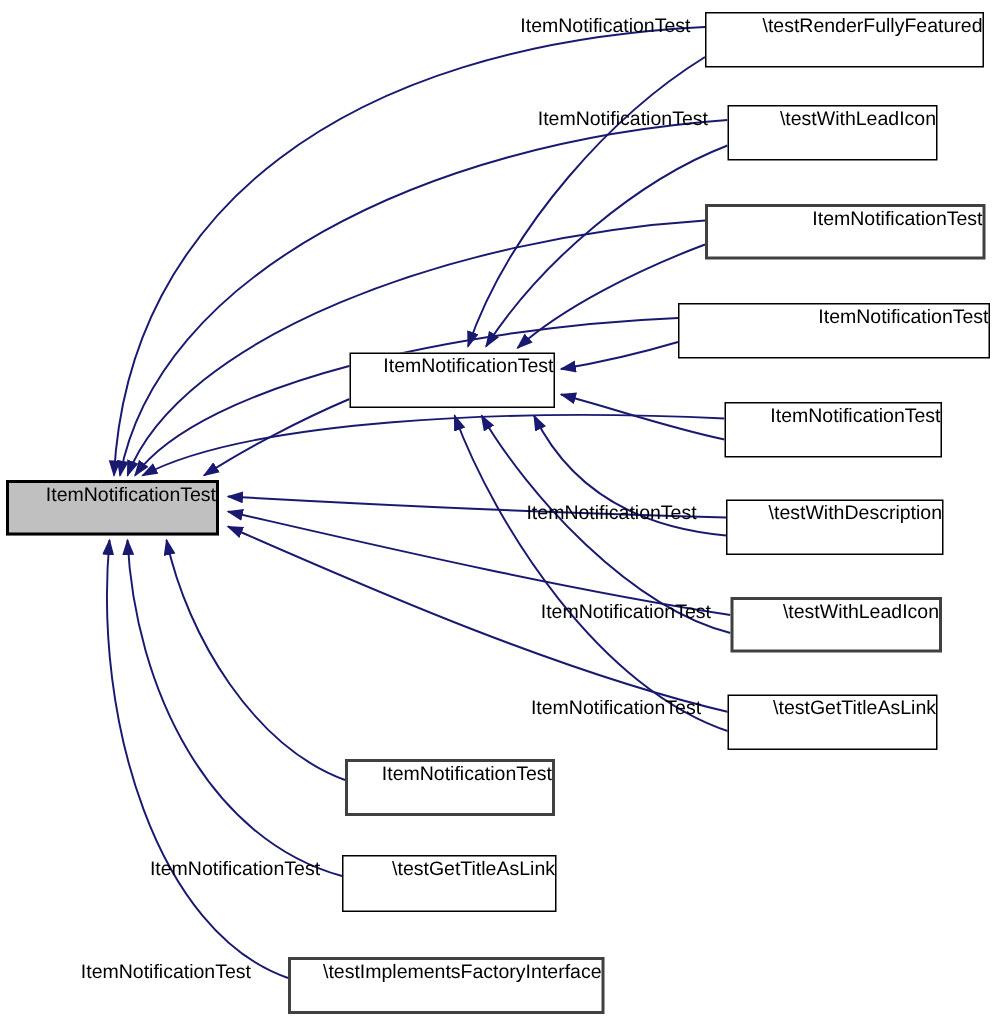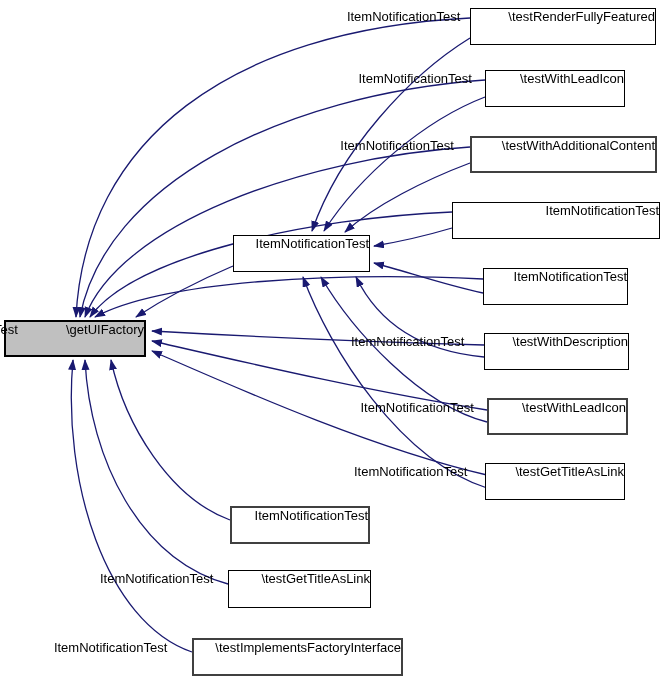--- a/index.html
+++ b/index.html
@@ -62,40 +62,38 @@
     <path class="edge" d="M484,345 C370,342 240,336 152,331" marker-end="url(#arrow)"></path>
     <path class="edge" d="M487,410 C370,392 235,360 152,341" marker-end="url(#arrow)"></path>
     <path class="edge" d="M487,475 C370,448 230,385 152,351" marker-end="url(#arrow)"></path>
     <path class="edge" d="M230,520 C170,498 125,425 111,360" marker-end="url(#arrow)"></path>
     <path class="edge" d="M228,584 C140,560 90,460 85,360" marker-end="url(#arrow)"></path>
     <path class="edge" d="M192,652 C105,622 62,480 73,360" marker-end="url(#arrow)"></path>
   </svg>
 
   <div class="node node--current" style="left:4px;top:320px;width:142px;height:37px;">
     <span>ItemNotificationTest</span>
-    <span>\getUIFactory</span>
   </div>
 
   <div class="node" style="left:233px;top:235px;width:137px;height:37px;">
     <span>ItemNotificationTest</span>
   </div>
 
   <div class="node" style="left:470px;top:8px;width:186px;height:37px;">
     <span>ItemNotificationTest</span>
     <span>\testRenderFullyFeatured</span>
   </div>
 
   <div class="node" style="left:485px;top:70px;width:140px;height:37px;">
     <span>ItemNotificationTest</span>
     <span>\testWithLeadIcon</span>
   </div>
 
   <div class="node node--thick" style="left:470px;top:136px;width:187px;height:37px;">
     <span>ItemNotificationTest</span>
-    <span>\testWithAdditionalContent</span>
   </div>
 
   <div class="node" style="left:452px;top:202px;width:208px;height:37px;">
     <span>ItemNotificationTest</span>
   </div>
 
   <div class="node" style="left:483px;top:268px;width:145px;height:37px;">
     <span>ItemNotificationTest</span>
   </div>
 

